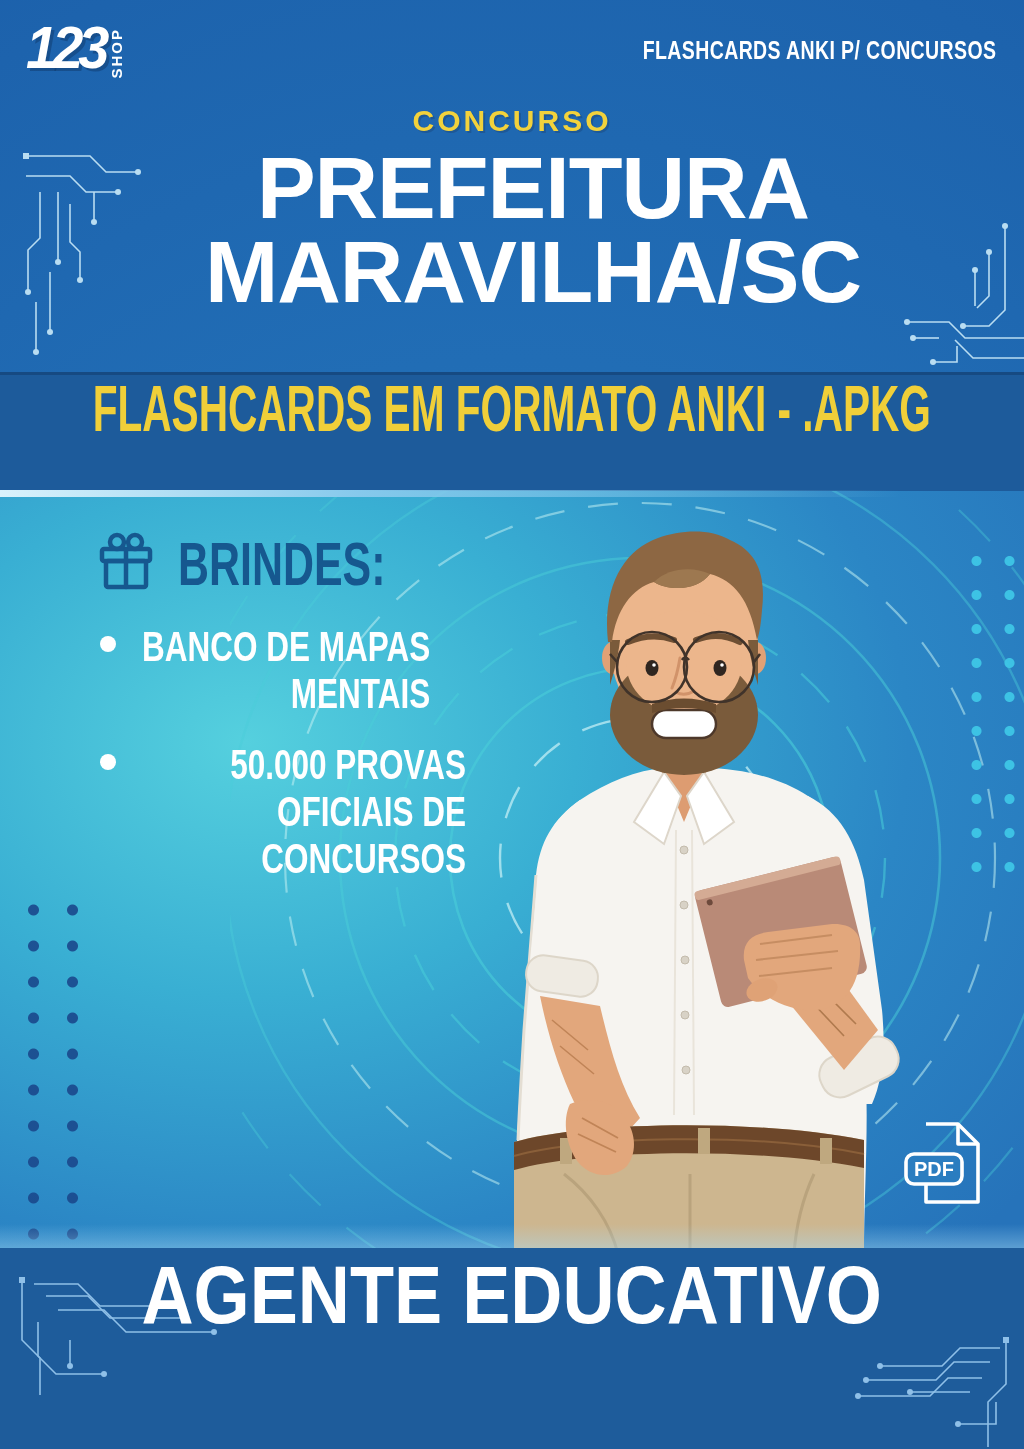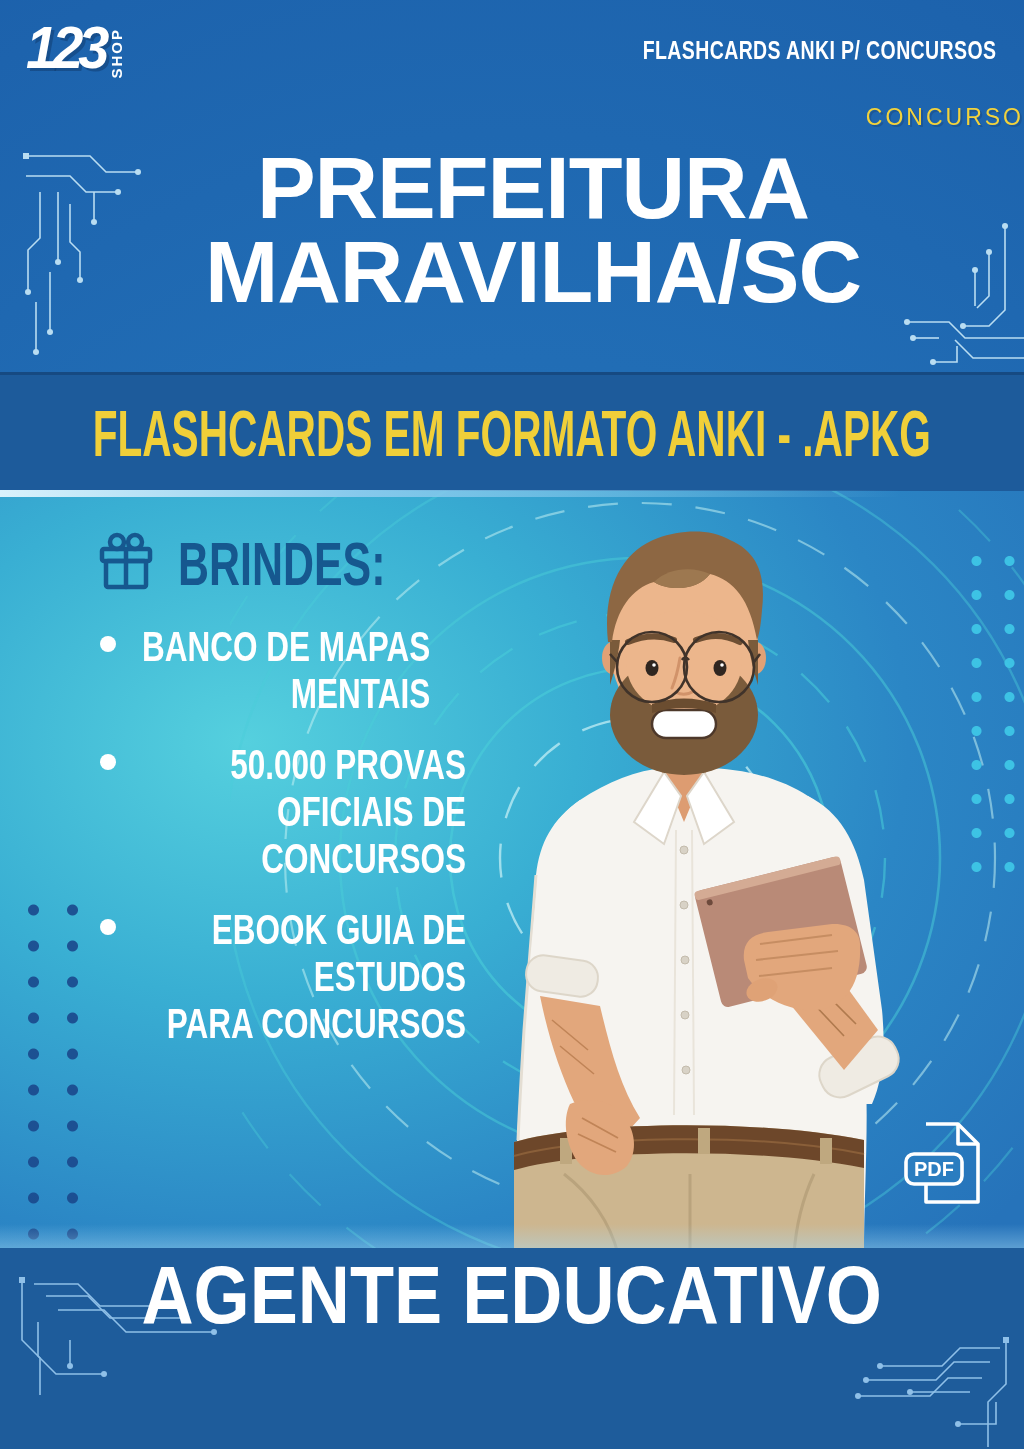--- a/index.html
+++ b/index.html
@@ -18,29 +18,29 @@
 
   
   .logo{position:absolute; left:26px; top:20px; color:#fff; display:flex; align-items:flex-start;}
   .logo .num{font-size:56px; font-weight:bold; font-style:italic; letter-spacing:-5px; line-height:56px;
     text-shadow:3px 3px 0 rgba(16,58,108,.5); transform:scaleY(1.05);}
   .logo .shop{writing-mode:vertical-rl; font-size:15px; font-weight:bold; letter-spacing:2px;
     margin-left:4px; margin-top:8px; transform:rotate(180deg);}
   .tagline{position:absolute; right:28px; top:36px; color:#fff; font-weight:bold; font-size:25px;
     transform:scaleX(.78); transform-origin:100% 50%; white-space:nowrap; letter-spacing:0.5px;}
 
-  .kicker{position:absolute; left:0; top:104px; width:100%; text-align:right;
-    color:#f2d23c; font-weight:normal; font-size:23px; letter-spacing:3px;
+  .kicker{position:absolute; left:0; top:104px; width:100%; text-align:center;
+    color:#f2d23c; font-weight:bold; font-size:30px; letter-spacing:3px;
     text-shadow:2px 2px 0 rgba(25,60,105,.35);}
   .title{position:absolute; left:0; top:146px; width:100%; text-align:center; color:#fff;
     font-weight:bold; font-size:88px; line-height:.95; letter-spacing:-1px; white-space:pre-line;padding-left:21px;}
 
   
   .ribbon{position:absolute; left:0; top:372px; width:1024px; height:116px; background:#1d5b9b;
-    border-top:3px solid rgba(12,44,84,.35); display:flex; align-items:center; justify-content:center;}
+    border-top:3px solid rgba(12,44,84,.35); display:flex; align-items:flex-start; justify-content:center;}
   .ribbon .txt{color:#f0cf39; font-weight:bold; font-size:58px; white-space:nowrap;
     transform:scaleX(.70) scaleY(1.12); transform-origin:50% 50%;}
   .ribbon::after{content:""; position:absolute; left:0; bottom:-6px; width:100%; height:7px;
     background:linear-gradient(90deg,#d9f2fc 0%,#86c9ec 35%, rgba(134,201,236,0) 88%);}
 
   
   .arcs{position:absolute; left:230px; top:480px; width:820px; height:780px; pointer-events:none;}
   .dots-left{position:absolute; left:14px; top:892px; width:78px; height:356px;
     background-image:radial-gradient(circle, rgba(26,72,140,.9) 0 5px, transparent 6px);
     background-size:39px 36px;}
@@ -169,25 +169,20 @@
     <ul class="blist">
       <li class="bitem">
         <span class="bdot"></span>
         <span class="btxt">BANCO DE MAPAS
 MENTAIS</span>
       </li>
       <li class="bitem">
         <span class="bdot"></span>
         <span class="btxt">50.000 PROVAS
 OFICIAIS DE CONCURSOS</span>
-      </li>
-      <li class="bitem">
-        <span class="bdot"></span>
-        <span class="btxt">EBOOK GUIA DE ESTUDOS
-PARA CONCURSOS</span>
       </li>
     </ul>
   </div>
 
 
   <svg class="man" viewBox="0 0 515 764">
 
     <path d="M252,278 C225,280 195,292 168,310 C140,330 128,352 124,385 L112,540 C108,600 104,640 102,764 L452,764 C452,700 458,620 452,560 L438,380 C434,344 420,322 396,306 C368,288 330,278 292,278 Z" fill="#f6f4f0"></path>
     <path d="M124,385 L112,540 C110,575 108,605 106,650" stroke="#e4ded3" stroke-width="3" fill="none"></path>
     <path d="M438,380 L450,540" stroke="#e4ded3" stroke-width="3" fill="none"></path>

